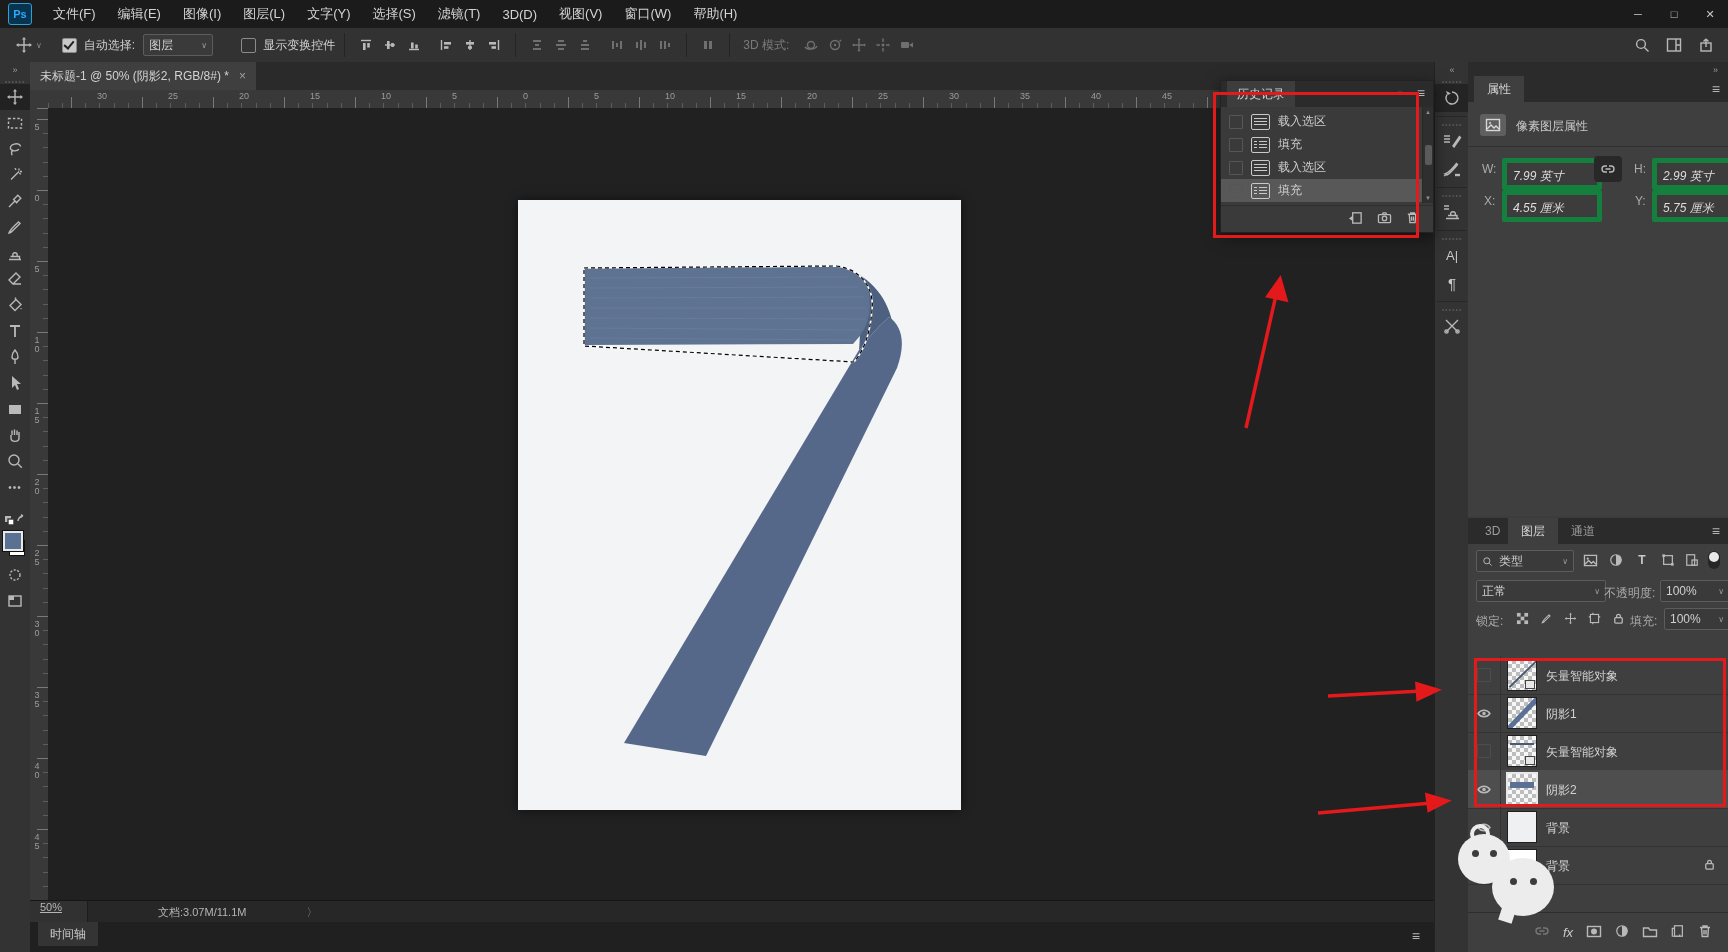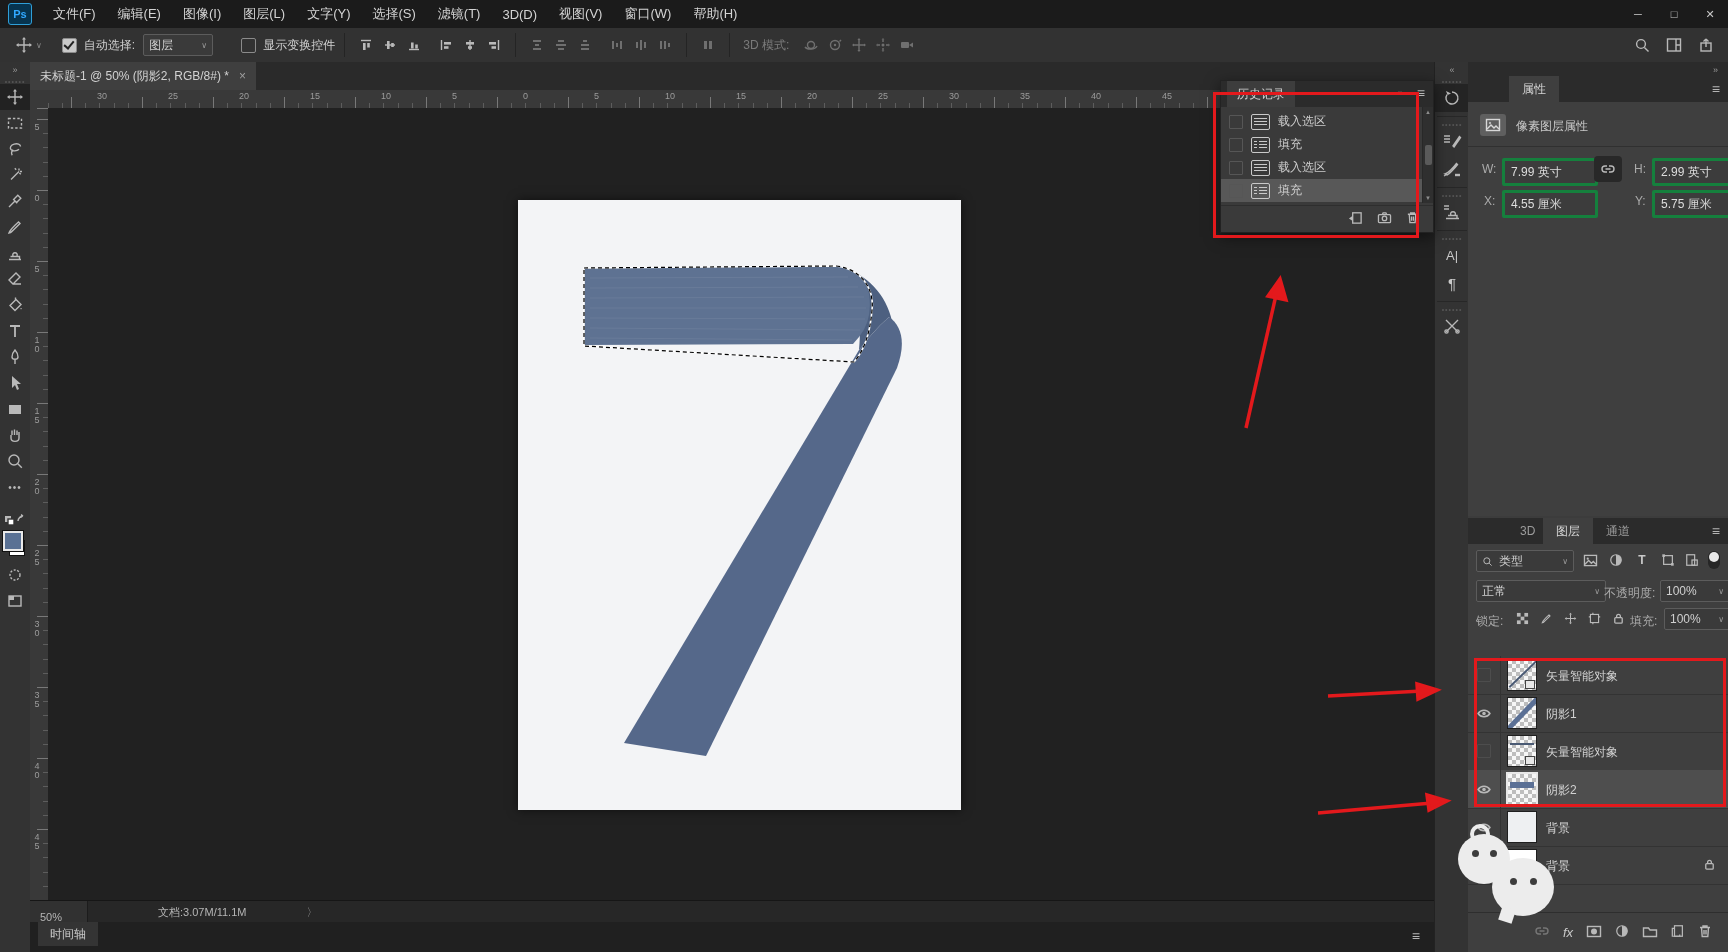--- a/index.html
+++ b/index.html
@@ -50,35 +50,35 @@
   .rulerV{position:absolute;left:30px;top:108px;width:18px;height:792px;background:#393939;border-right:1px solid #1c1c1c;overflow:hidden;}
   .rulerV .minor{position:absolute;top:0;right:0;height:100%;width:5px;
     background:repeating-linear-gradient(180deg,#5d5d5d 0 1px,transparent 1px 14.2px);background-position:0 11px;}
   .rulerV .major{position:absolute;top:0;right:0;height:100%;width:11px;
     background:repeating-linear-gradient(180deg,#787878 0 1px,transparent 1px 71px);background-position:0 11px;}
   .rulerV span{position:absolute;left:2px;font-size:9px;color:#9c9c9c;writing-mode:vertical-rl;text-orientation:upright;letter-spacing:-1px;}
   .canvas{position:absolute;left:48px;top:108px;width:1386px;height:792px;background:#212121;}
   .docpage{position:absolute;left:470px;top:92px;width:443px;height:610px;background:#f3f4f6;box-shadow:0 0 10px rgba(0,0,0,.55);}
   
   .statusbar{position:absolute;left:30px;top:900px;width:1404px;height:22px;background:#272727;border-top:1px solid #161616;display:flex;align-items:center;font-size:11px;color:#b5b5b5;}
-  .zoombox{width:58px;height:22px;background:#313131;border-right:1px solid #1c1c1c;display:flex;align-items:flex-end;padding-left:10px;box-sizing:border-box;text-decoration:underline;}
+  .zoombox{width:58px;height:22px;background:#313131;border-right:1px solid #1c1c1c;display:flex;align-items:flex-start;padding-left:10px;box-sizing:border-box;text-decoration:underline;}
   .timelinebar{position:absolute;left:30px;top:922px;width:1404px;height:30px;background:#202020;}
   .tltab{position:absolute;left:8px;top:0;height:24px;background:#343434;display:flex;align-items:center;padding:0 12px;color:#c7c7c7;font-size:12px;}
   
   .dockstrip{position:absolute;left:1434px;top:62px;width:34px;height:890px;background:#333333;border-left:1px solid #222;border-right:1px solid #222;}
   .dock-ic{width:34px;height:28px;display:flex;align-items:center;justify-content:center;color:#c5c5c5;}
   .dock-ic.active{background:#242424;}
   .dock-sep{height:1px;background:#272727;margin:4px 2px;}
   
   .rightcol{position:absolute;left:1468px;top:62px;width:260px;height:890px;background:#3c3c3c;}
   .ptabbar{position:relative;height:26px;background:#2b2b2b;}
-  .ptab{position:absolute;top:0;height:26px;display:flex;align-items:center;padding:0 13px;color:#9d9d9d;font-size:12px;margin-left:35px;}
+  .ptab{position:absolute;top:0;height:26px;display:flex;align-items:center;padding:0 13px;color:#9d9d9d;font-size:12px;}
   .ptab.active{background:#3f3f3f;color:#d6d6d6;}
   .pmenu{position:absolute;right:8px;top:5px;color:#b5b5b5;font-size:14px;}
-  .field{height:22px;background:#3c3c3c;border:3px solid #15803d;border-radius:2px;display:flex;align-items:center;padding:0 6px;color:#dedede;font-size:12px;}
+  .field{height:22px;background:#3c3c3c;border:5px solid #15803d;border-radius:2px;display:flex;align-items:flex-end;padding:0 6px;color:#dedede;font-size:12px;font-style:italic;}
   .lbl{color:#ababab;font-size:12px;}
   .lrow{position:absolute;left:0;width:260px;height:38px;border-bottom:1px solid #333;}
   .lrow.selected{background:#4e4e4e;}
   .eyebox{position:absolute;left:0;top:0;width:32px;height:38px;border-right:1px solid #333;display:flex;align-items:center;justify-content:center;}
   .eyeoff{width:12px;height:12px;border:1px solid #4d4d4d;border-radius:1px;}
   .thumb{position:absolute;left:40px;top:4px;width:28px;height:30px;overflow:hidden;
          background:repeating-conic-gradient(#bdbdbd 0% 25%,#f7f7f7 0% 50%) 0 0/8px 8px;outline:1px solid #1f1f1f;}
   .thumb.sel{outline:2px solid #e8e8e8;}
   .thumb.solid{background:#eef0f2;}
   .thumb.white{background:#ffffff;}

